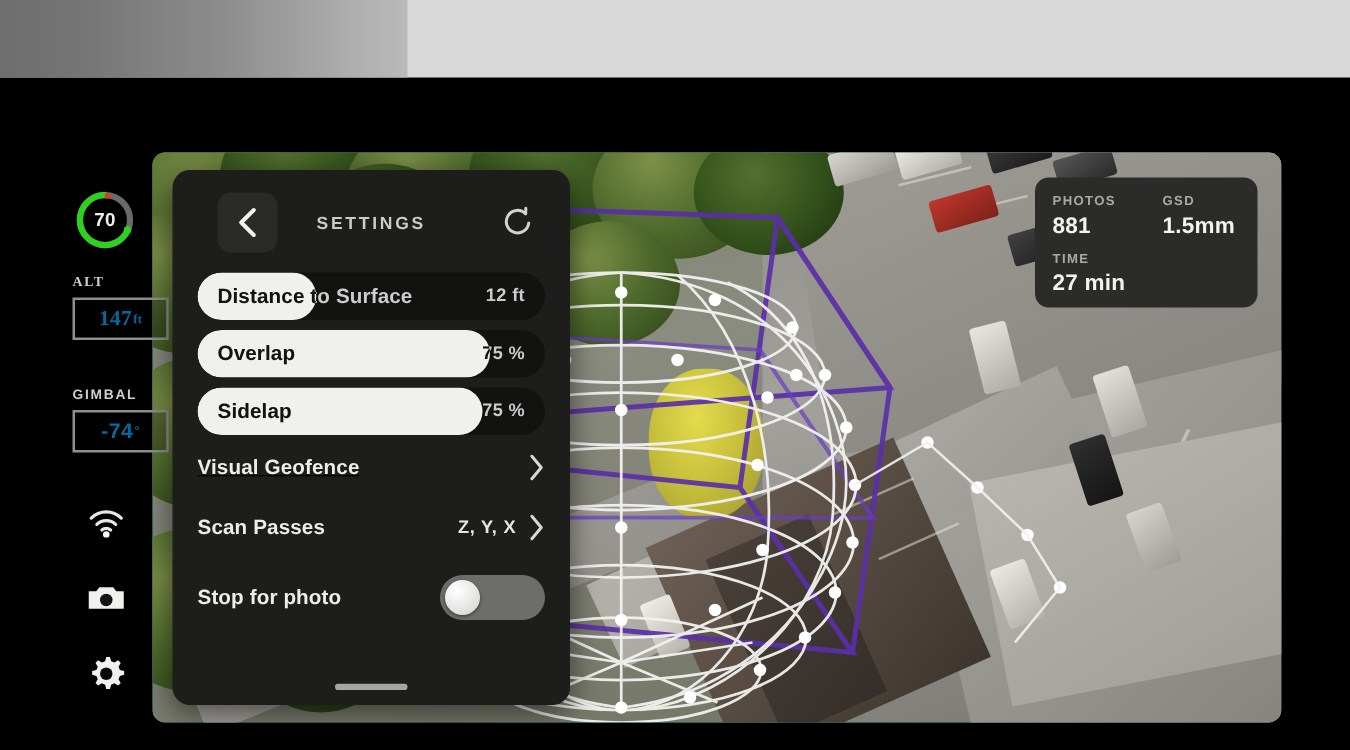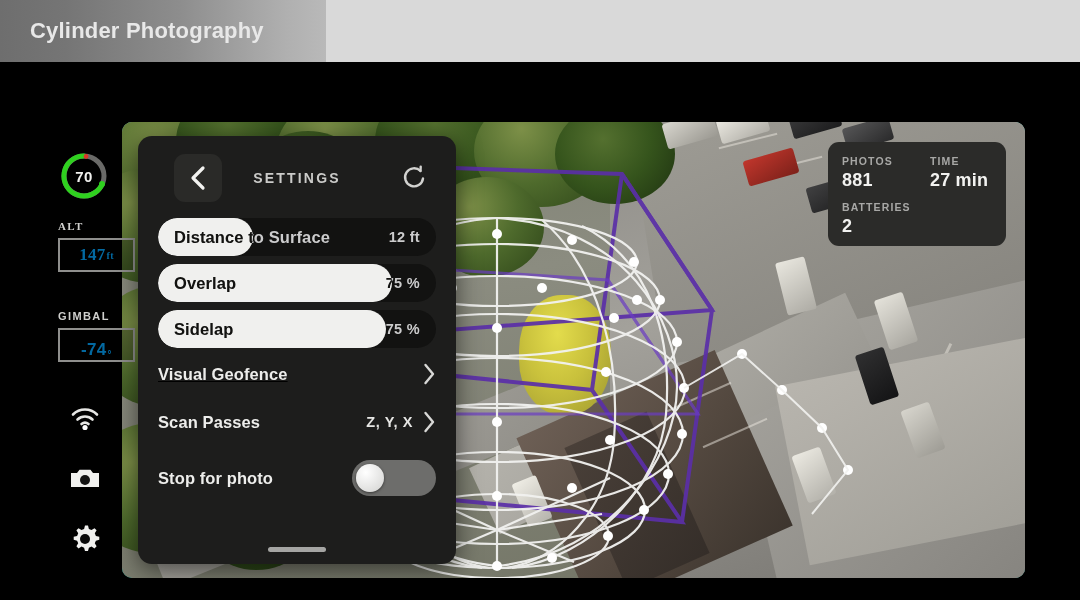--- a/index.html
+++ b/index.html
@@ -224,21 +224,20 @@
     width: 58px; height: 5px; border-radius: 3px; background: #a5a5a3;
   }
 </style>
 </head>
 <body>
 
 <div id="root">
 
   <div class="header">
     <div class="header-grad"></div>
-    <div class="header-title">Cylinder Photography</div>
   </div>
 
   <div class="stage">
     <div class="aerial">
       <div class="g-asphalt-left"></div>
       <div class="g-asphalt-right"></div>
       <div class="g-lot"></div>
       <div class="g-road"></div>
       <div class="g-road-line"></div>
       <div class="g-sidewalk"></div>
@@ -380,26 +379,26 @@
         <path d="M562,266 L620,232 L660,268 L700,306 L726,348 L690,392"></path>
       </g>
     </svg>
 
     <div class="stats" style="left:706px; top:20px;">
       <div class="stat-cell">
         <div class="stat-label">PHOTOS</div>
         <div class="stat-value">881</div>
       </div>
       <div class="stat-cell">
+        <div class="stat-label">GSD</div>
+        <div class="stat-value">1.5mm</div>
+      </div>
+      <div class="stat-cell">
         <div class="stat-label">TIME</div>
         <div class="stat-value">27 min</div>
-      </div>
-      <div class="stat-cell">
-        <div class="stat-label">BATTERIES</div>
-        <div class="stat-value">2</div>
       </div>
     </div>
   </div>
 
   <div class="rail">
 
     <div class="batt-wrap">
       <svg width="56" height="56" viewBox="0 0 56 56">
         <circle cx="28" cy="28" r="20" fill="none" stroke="#6a6a68" stroke-width="5"></circle>
         <path d="M28 8 A20 20 0 1 0 45.5 37.5" fill="none" stroke="#2fd11f" stroke-width="5" stroke-linecap="round"></path>
@@ -412,21 +411,21 @@
     <div class="hud-grp" style="top:80px;font-family:Liberation Serif, serif;">
       <div class="hud-label">ALT</div>
       <div class="hud-box" style="margin-top:6px;">
         <span>147</span>
           <span class="hud-unit">ft</span>
       </div>
     </div>
 
     <div class="hud-grp" style="top:170px;">
       <div class="hud-label">GIMBAL</div>
-      <div class="hud-box" style="margin-top:6px;align-items:flex-end;">
+      <div class="hud-box" style="margin-top:6px;">
         <span>-74</span>
           <span class="hud-unit">°</span>
       </div>
     </div>
 
     <div class="rail-icon" style="top:262px;">
       <svg width="30" height="24" viewBox="0 0 30 24">
         <path d="M3 7.5 A17 17 0 0 1 27 7.5" fill="none" stroke="#e6e6e4" stroke-width="2.6" stroke-linecap="round"></path>
         <path d="M7.5 12.5 A11 11 0 0 1 22.5 12.5" fill="none" stroke="#e6e6e4" stroke-width="2.6" stroke-linecap="round"></path>
         <path d="M11.5 17 A5.5 5.5 0 0 1 18.5 17" fill="none" stroke="#e6e6e4" stroke-width="2.6" stroke-linecap="round"></path>

